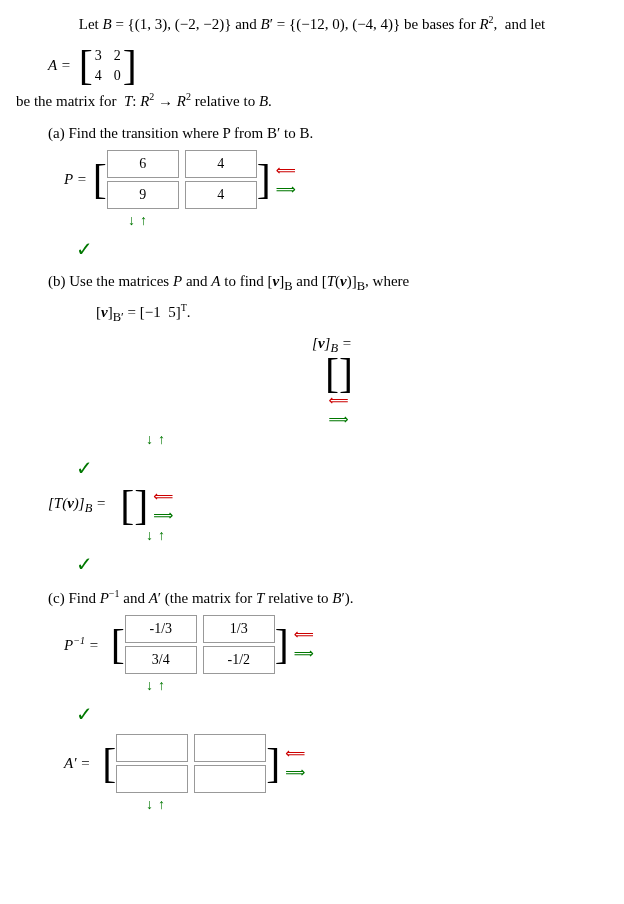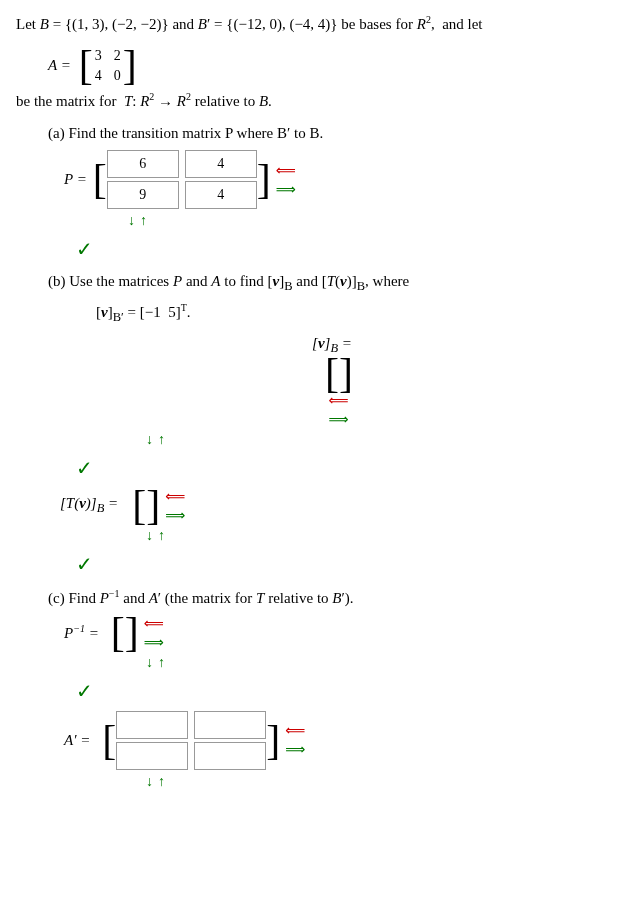--- a/index.html
+++ b/index.html
@@ -52,21 +52,21 @@
     }
     .checkmark {
       color: #007700;
       font-size: 20px;
       margin: 8px 0 8px 60px;
     }
     .indent3 { margin-left: 60px; }
     .math-italic { font-style: italic; }
     sup { font-size: 10px; }
     .bold { font-weight: bold; }
-    .section { margin-bottom: 10px; }
+    .section { margin-bottom: 10px; text-align: center; }
     .big-bracket {
       font-size: 42px;
       line-height: 0.85;
       font-weight: 100;
     }
     .small-matrix-val {
       display: inline-flex;
       flex-direction: column;
       padding: 0 2px;
       font-size: 14px;
@@ -129,21 +129,21 @@
     </div>
     <span class="big-bracket">]</span>
   </div>
 </div>
 
 <div class="problem-text">
   be the matrix for &nbsp;<span class="math-italic">T</span>: <span class="math-italic">R</span><sup>2</sup> → <span class="math-italic">R</span><sup>2</sup> relative to <span class="math-italic">B</span>.
 </div>
 
 <div class="part-label">
-  <span>(a) Find the transition matrix P where B′ to B.</span>
+  <span>(a) Find the transition where P from B′ to B.</span>
 </div>
 
 <div class="equation-row">
   <span class="math-italic eq-label" style="margin-right:6px;">P =</span>
   <div class="combined-bracket">
     <span class="big-bracket">[</span>
     <div class="input-matrix">
       <div class="input-row">
         <input class="matrix-input" type="text" value="6" style="">
         <input class="matrix-input" type="text" value="4" style="">
@@ -188,21 +188,21 @@
   </div>
 </div>
 
 <div class="vert-arrows" style="margin-left:130px; margin-top:2px;">
   <span class="vert-arrow">↓</span>
   <span class="vert-arrow">↑</span>
 </div>
 
 <div class="checkmark">✓</div>
 
-<div class="equation-row" style="margin-left:44px;align-items:center;">
+<div class="equation-row" style="margin-left:32px;align-items:center;">
   <span class="math-italic eq-label" style="white-space:nowrap;">[<span class="math-italic">T</span>(<span class="math-italic bold">v</span>)]<sub>B</sub> =</span>
   <div style="margin-left:6px;" class="combined-bracket">
     <span class="big-bracket">[</span>
     <span class="big-bracket">]</span>
   </div>
   <div class="arrow-right-left">
     <span class="arrow-sym">⟸</span>
     <span class="arrow-sym-green">⟹</span>
   </div>
 </div>
@@ -215,20 +215,30 @@
 <div class="checkmark">✓</div>
 
 <div class="part-label">
   <span>(c) Find <span class="math-italic">P</span><sup>−1</sup> and <span class="math-italic">A</span>′ (the matrix for <span class="math-italic">T</span> relative to <span class="math-italic">B</span>′).</span>
 </div>
 
 <div class="equation-row">
   <span class="math-italic eq-label"><span class="math-italic">P</span><sup>−1</sup> =</span>
   <div style="margin-left:4px;" class="combined-bracket">
     <span class="big-bracket">[</span>
+    <div class="input-matrix">
+      <div class="input-row">
+        <input class="matrix-input" type="text" value="-1/3" style="">
+        <input class="matrix-input" type="text" value="1/3" style="">
+      </div>
+      <div class="input-row">
+        <input class="matrix-input" type="text" value="3/4" style="">
+        <input class="matrix-input" type="text" value="-1/2" style="">
+      </div>
+    </div>
     <span class="big-bracket">]</span>
   </div>
   <div class="arrow-right-left">
     <span class="arrow-sym">⟸</span>
     <span class="arrow-sym-green">⟹</span>
   </div>
 </div>
 
 <div class="vert-arrows" style="margin-left:130px; margin-top:2px;">
   <span class="vert-arrow">↓</span>

